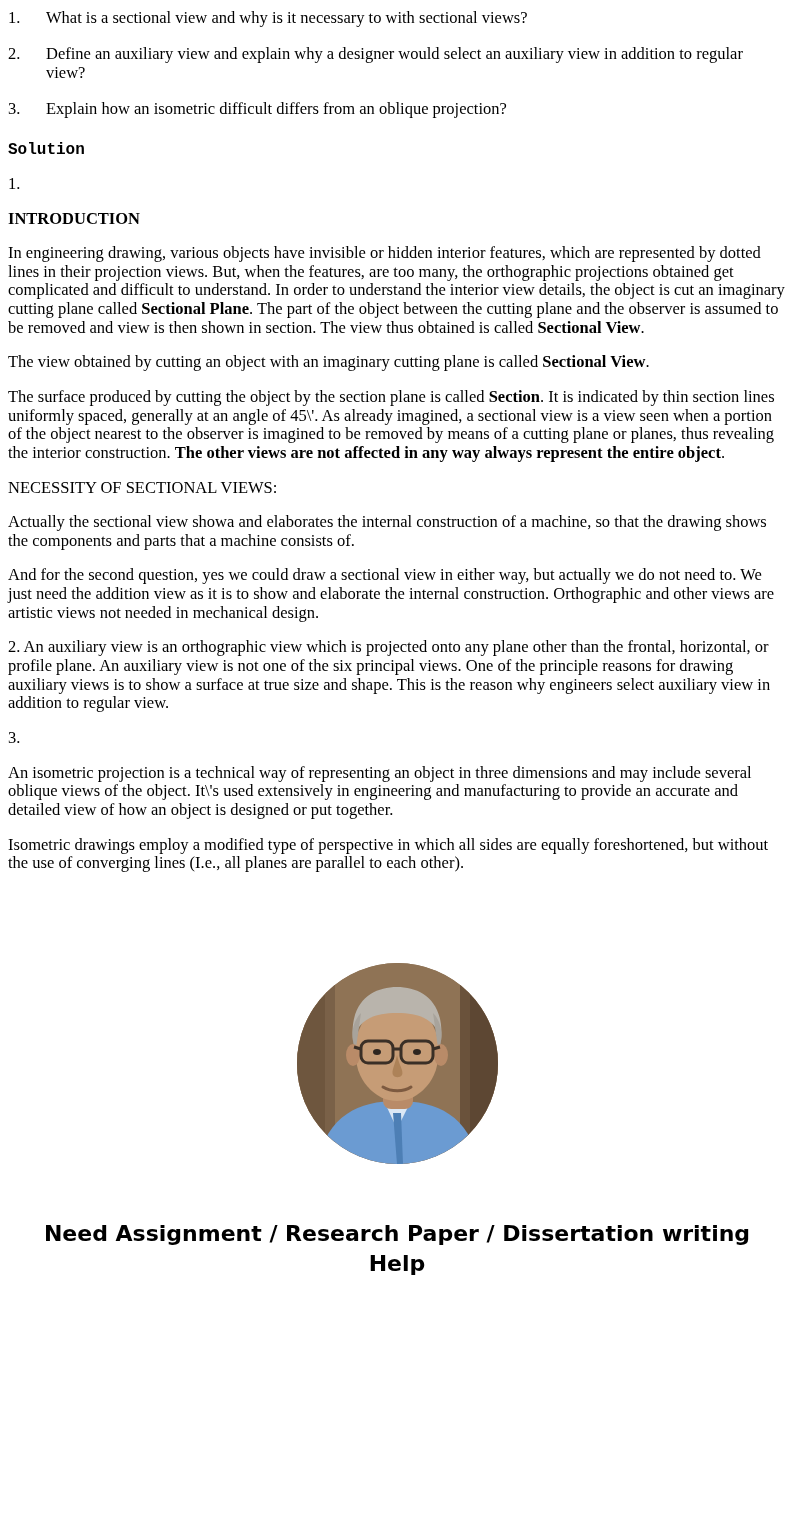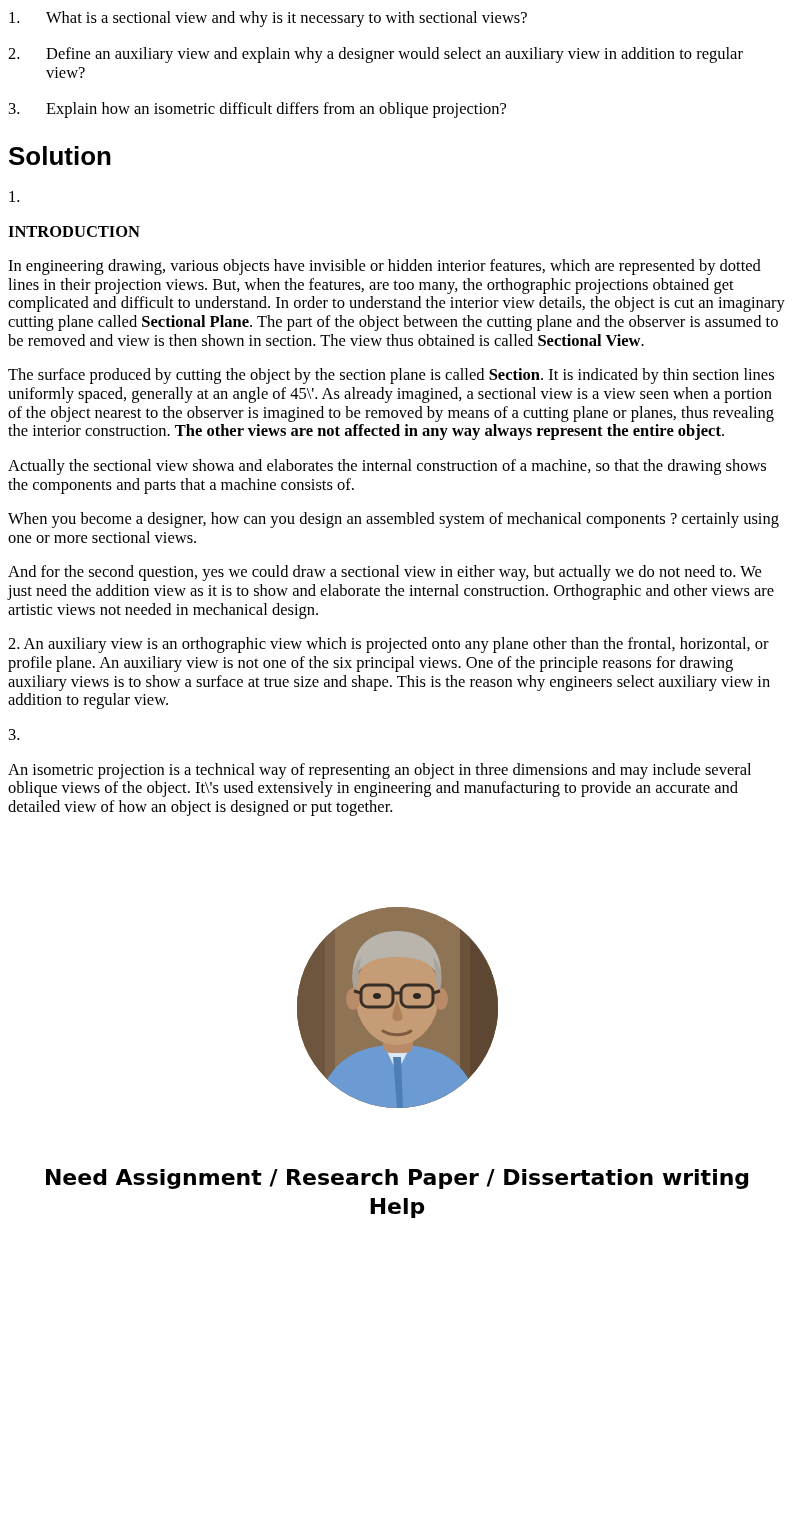--- a/index.html
+++ b/index.html
@@ -28,22 +28,22 @@
     line-height: 1.15;
   }
   .q-num {
     flex: 0 0 38px;
     width: 38px;
   }
   .q-text {
     flex: 1 1 auto;
   }
   h2.solution-heading {
-    font-family: Liberation Sans, sans-serif;
-    font-size: 26px;
+    font-family: Liberation Mono, monospace;
+    font-size: 16px;
     font-weight: bold;
     margin: 22px 0 12px 0;
   }
   .solution-body p {
     margin: 16px 0;
     line-height: 1.13;
   }
   .solution-body b {
     font-weight: bold;
   }
@@ -96,27 +96,29 @@
         <span class="q-text">Explain how an isometric difficult differs from an oblique projection?</span>
       </div>
     </div>
 
   <h2 class="solution-heading">Solution</h2>
 
   <div class="solution-body" id="solution-blocks">
       <p><span>1.</span></p>
       <p><b>INTRODUCTION</b></p>
       <p><span>In engineering drawing, various objects have invisible or hidden interior features, which are represented by dotted lines in their projection views. But, when the features, are too many, the orthographic projections obtained get complicated and difficult to understand. In order to understand the interior view details, the object is cut an imaginary cutting plane called </span><b>Sectional Plane</b><span>. The part of the object between the cutting plane and the observer is assumed to be removed and view is then shown in section. The view thus obtained is called </span><b>Sectional View</b><span>.</span></p>
+      <p><span>The view obtained by cutting an object with an imaginary cutting plane is called </span><b>Sectional View</b><span>.</span></p>
       <p><span>The surface produced by cutting the object by the section plane is called </span><b>Section</b><span>. It is indicated by thin section lines uniformly spaced, generally at an angle of 45\'. As already imagined, a sectional view is a view seen when a portion of the object nearest to the observer is imagined to be removed by means of a cutting plane or planes, thus revealing the interior construction. </span><b>The other views are not affected in any way always represent the entire object</b><span>.</span></p>
+      <p><span>NECESSITY OF SECTIONAL VIEWS:</span></p>
       <p><span>Actually the sectional view showa and elaborates the internal construction of a machine, so that the drawing shows the components and parts that a machine consists of.</span></p>
-      <p><span>When you become a designer, how can you design an assembled system of mechanical components ? certainly using one or more sectional views.</span></p>
       <p><span>And for the second question, yes we could draw a sectional view in either way, but actually we do not need to. We just need the addition view as it is to show and elaborate the internal construction. Orthographic and other views are artistic views not needed in mechanical design.</span></p>
       <p><span>2. An auxiliary view is an orthographic view which is projected onto any plane other than the frontal, horizontal, or profile plane. An auxiliary view is not one of the six principal views. One of the principle reasons for drawing auxiliary views is to show a surface at true size and shape. This is the reason why engineers select auxiliary view in addition to regular view.</span></p>
       <p><span>3.</span></p>
       <p><span>An isometric projection is a technical way of representing an object in three dimensions and may include several oblique views of the object. It\'s used extensively in engineering and manufacturing to provide an accurate and detailed view of how an object is designed or put together.</span></p>
+      <p><span>Isometric drawings employ a modified type of perspective in which all sides are equally foreshortened, but without the use of converging lines (I.e., all planes are parallel to each other).</span></p>
     </div>
 
   <div class="avatar-wrap">
     <span class="avatar">
       <svg width="201" height="201" viewBox="0 0 201 201" xmlns="http://www.w3.org/2000/svg">
 
         <rect x="0" y="0" width="201" height="201" fill="#8f7355"></rect>
         <rect x="0" y="0" width="28" height="201" fill="#6e563e"></rect>
         <rect x="173" y="0" width="28" height="201" fill="#5d4733"></rect>
         <rect x="28" y="0" width="10" height="201" fill="#7a6148"></rect>

